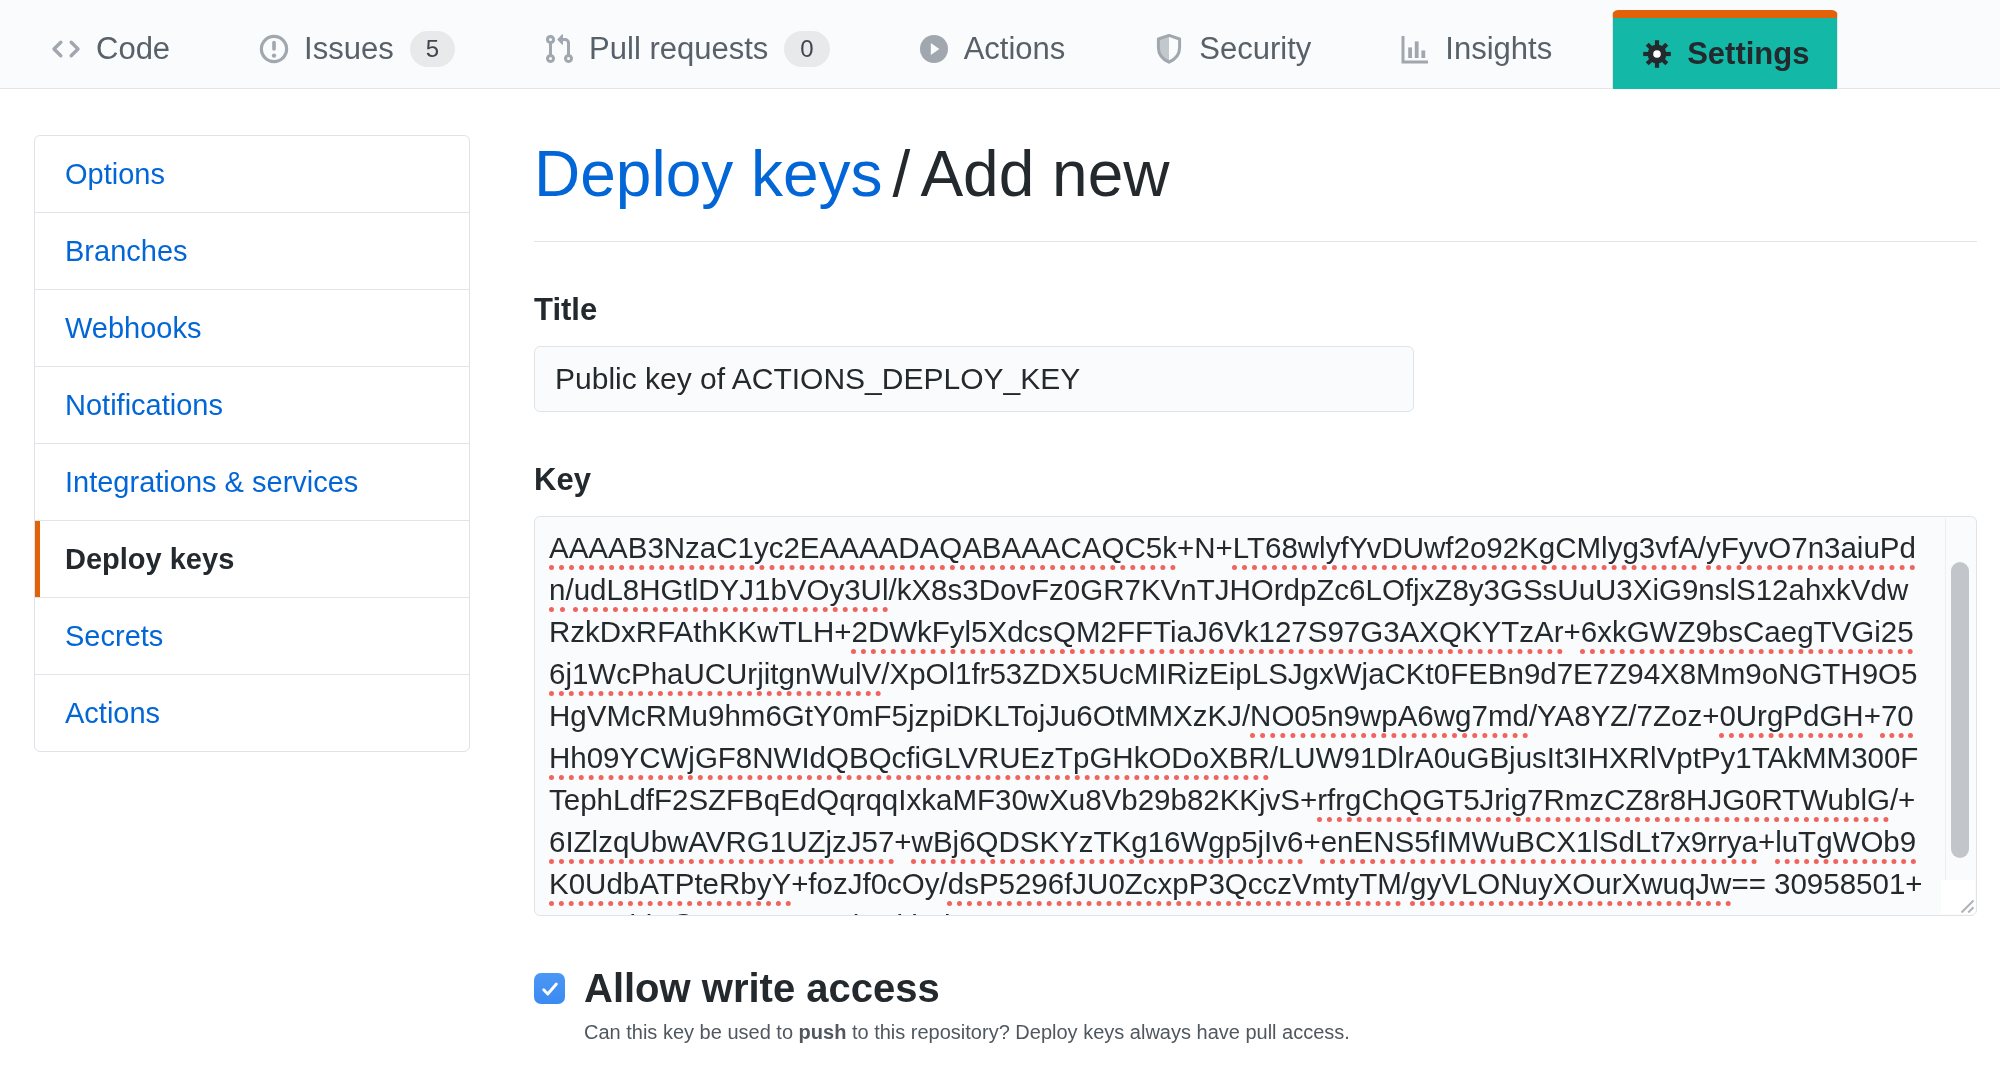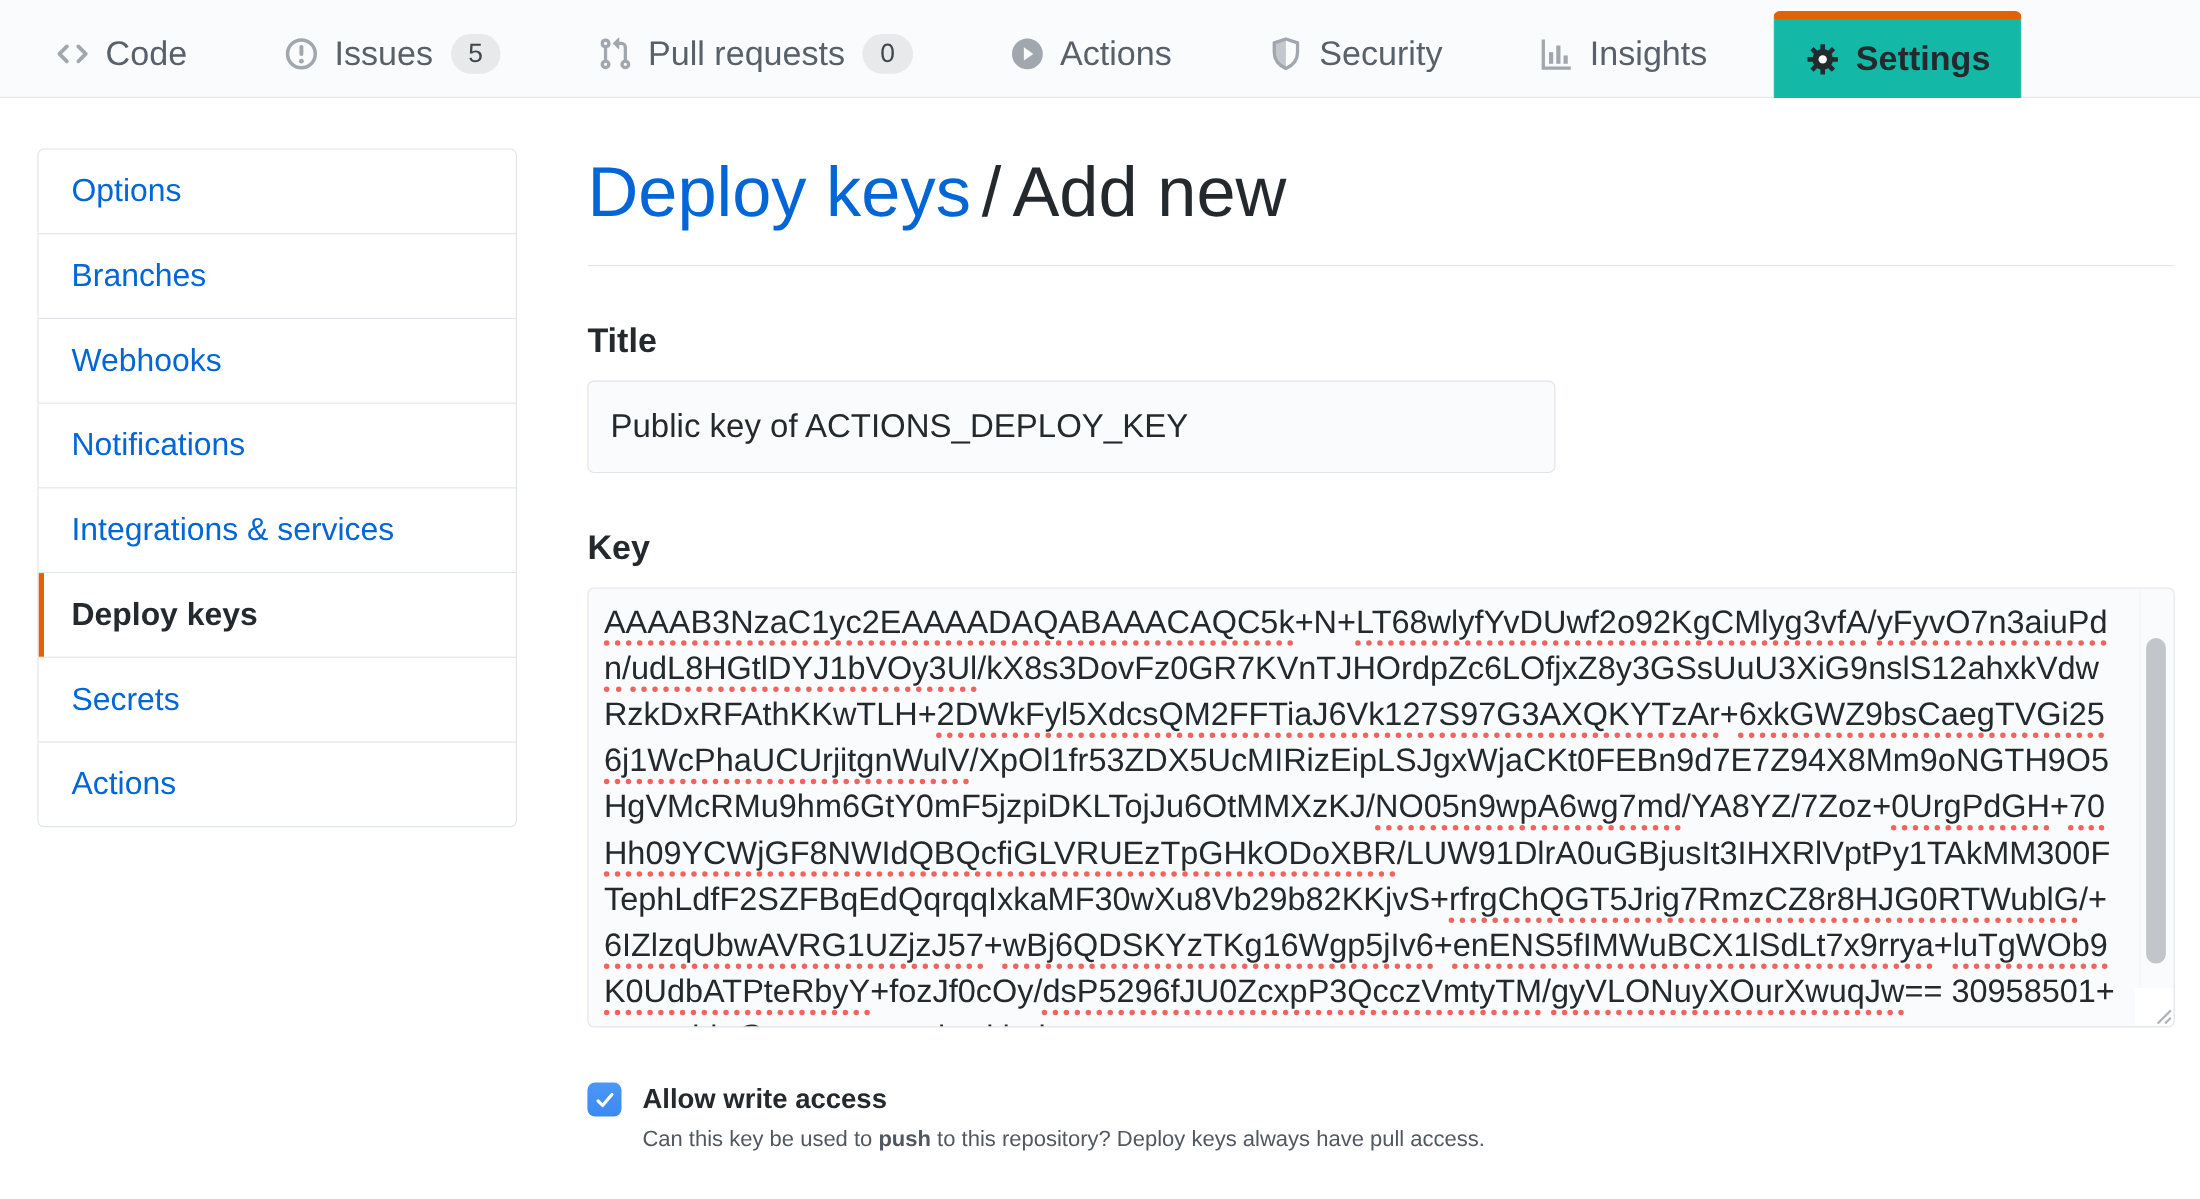--- a/index.html
+++ b/index.html
@@ -51,21 +51,21 @@
     content:"";position:absolute;left:0;top:0;bottom:0;width:5px;background:var(--accent-orange);
   }
   
   .main-col{flex:1;min-width:0;}
   .page-head{margin:2px 0 0;font-size:64px;font-weight:400;color:var(--text-dark);}
   .page-head a{color:var(--link-blue);text-decoration:none;cursor:pointer;}
   .page-head .sep{margin:0 10px;color:var(--text-dark);}
   .head-rule{margin-top:30px;border-bottom:1px solid var(--border);}
   .form-label{margin-top:50px;font-size:31px;font-weight:700;color:var(--text-dark);}
   .title-input{
-    margin-top:18px;display:block;width:880px;height:84px;padding:0 20px;
+    margin-top:18px;display:block;width:880px;height:66px;padding:0 20px;
     font-size:30px;color:var(--text-dark);background:var(--field-bg);
     border:1px solid #e0e4e8;border-radius:6px;font-family:inherit;outline:none;
   }
   .key-box{
     margin-top:18px;position:relative;height:400px;background:var(--field-bg);
     border:1px solid #e0e4e8;border-radius:6px;overflow:hidden;cursor:text;
   }
   .key-text{
     padding:10px 48px 10px 14px;font-size:29.5px;line-height:42px;
     color:var(--text-dark);word-break:break-all;white-space:pre-wrap;
@@ -87,21 +87,21 @@
     position:absolute;right:1px;bottom:1px;width:34px;height:34px;background:#fff;
     display:flex;align-items:flex-end;justify-content:flex-end;cursor:nwse-resize;
   }
   .write-row{margin-top:50px;display:flex;align-items:center;}
   .checkbox{
     width:31px;height:31px;border-radius:7px;flex:none;cursor:pointer;
     background:linear-gradient(180deg,#4b97f5 0%,var(--checkbox-blue) 100%);
     display:flex;align-items:center;justify-content:center;
   }
   .checkbox svg{width:22px;height:22px;display:block;}
-  .write-label{margin-left:19px;font-size:25px;font-weight:700;color:var(--text-dark);cursor:pointer;}
+  .write-label{margin-left:19px;font-size:40px;font-weight:700;color:var(--text-dark);cursor:pointer;}
   .write-desc{margin:10px 0 0 50px;font-size:20px;color:#50575e;}
   .add-key-btn{
     margin-top:56px;height:66px;padding:0 34px;cursor:pointer;
     background:linear-gradient(-180deg,#34d058 0%,var(--btn-green) 90%);
     color:#fff;font-size:31px;font-weight:700;font-family:inherit;
     border:1px solid rgba(27,31,35,0.2);border-radius:8px;
   }
 </style>
 </head>
 <body>

